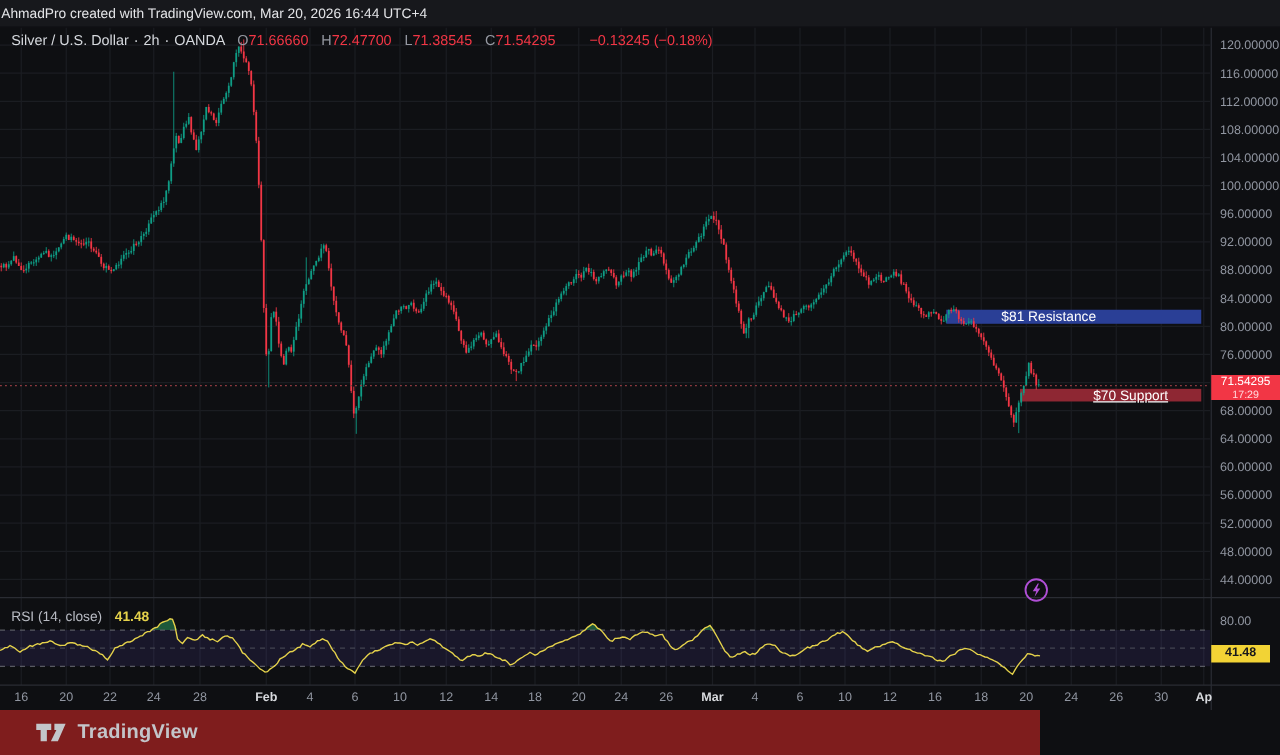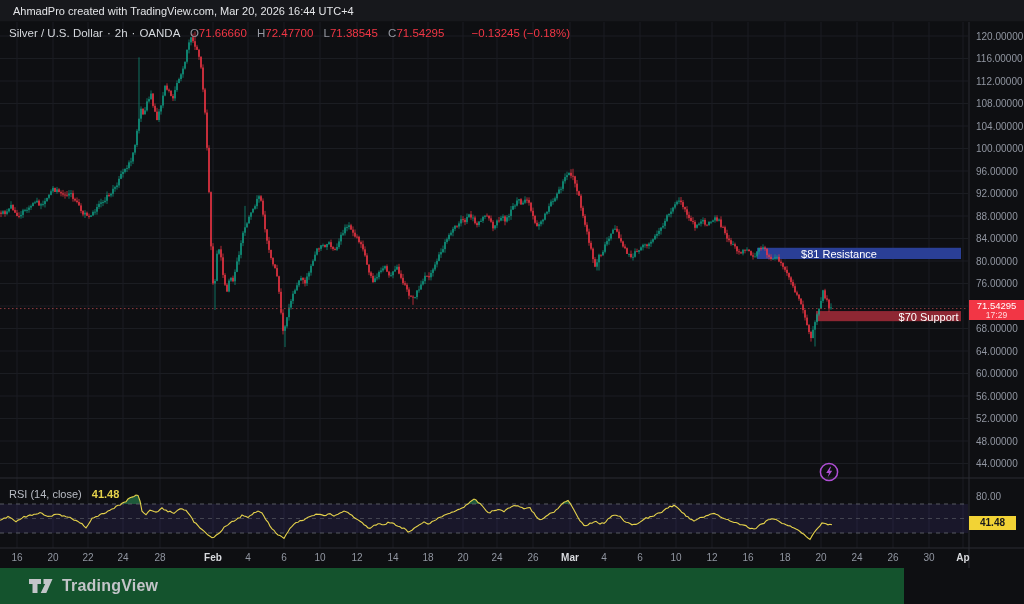--- a/index.html
+++ b/index.html
@@ -1,40 +1,40 @@
 <!DOCTYPE html>
 <html><head>
 <meta charset="utf-8">
 <style>
   html,body{margin:0;padding:0;background:#0e0f12;}
   body{width:1024px;height:604px;overflow:hidden;position:relative;
        font-family:"Liberation Sans",sans-serif;-webkit-font-smoothing:antialiased;}
   .topbar{position:absolute;left:0;top:0;width:1024px;height:22px;background:#17181c;
-          color:#e4e5e8;font-size:11px;line-height:22px;padding-left:13px;box-sizing:border-box;
+          color:#e4e5e8;font-size:11px;line-height:22px;padding-left:1px;box-sizing:border-box;
           border-bottom:1px solid #101114;}
   .chart-area{position:absolute;left:0;top:22px;width:1024px;height:546px;}
   #chart{display:block;}
   .legend{position:absolute;left:9px;top:5px;font-size:11.5px;color:#d5d8dd;white-space:nowrap;}
   .legend .dim{color:#d5d8dd;margin:0 4px;}
   .legend .okey{color:#9598a1;margin-left:7px;}
   .legend .oval{color:#f23645;}
   .legend .chg{color:#f23645;margin-left:24px;}
   .rsi-leg{top:466px;font-size:11px;color:#b9bcc4;text-align:center;}
   .rsi-leg .rsi-val{color:#e5d24b;margin-left:7px;font-weight:bold;}
   .band-label{position:absolute;color:#fff;font-size:11px;text-align:center;line-height:11px;}
   .band-label.res{left:757px;top:226.5px;width:164px;}
-  .band-label.sup{left:856px;top:289.5px;width:145px;}
+  .band-label.sup{left:832px;top:289.5px;width:145px;text-decoration:underline;}
   .price-tag{position:absolute;left:969px;top:278px;width:55px;height:20px;background:#f23645;
              color:#fff;font-size:9.5px;text-align:center;padding-top:1px;box-sizing:border-box;}
   .price-tag .pt-price{line-height:10px;}
   .price-tag .pt-count{line-height:9px;font-size:8.5px;color:#ffd9dd;}
   .rsi-tag{position:absolute;left:969px;top:494px;width:47px;height:14px;background:#f2d335;
            color:#17181c;font-size:10px;font-weight:bold;text-align:center;line-height:14px;}
   .flash-btn{position:absolute;left:818px;top:439px;width:22px;height:22px;cursor:pointer;}
-  .bottombar{position:absolute;left:0;top:568px;width:904px;height:36px;background:#14532d;}
+  .bottombar{position:absolute;left:0;top:568px;width:832px;height:36px;background:#7f1d1d;}
   .tv-logo{position:absolute;left:28px;top:8px;display:flex;align-items:center;gap:8px;
            color:#c3c5c9;text-decoration:none;cursor:pointer;}
   .tv-word{font-size:16px;font-weight:bold;letter-spacing:0.2px;}
 </style>
 </head>
 <body>
 
 <div class="topbar">
   <span>AhmadPro created with TradingView.com, Mar 20, 2026 16:44 UTC+4</span>
 </div>

